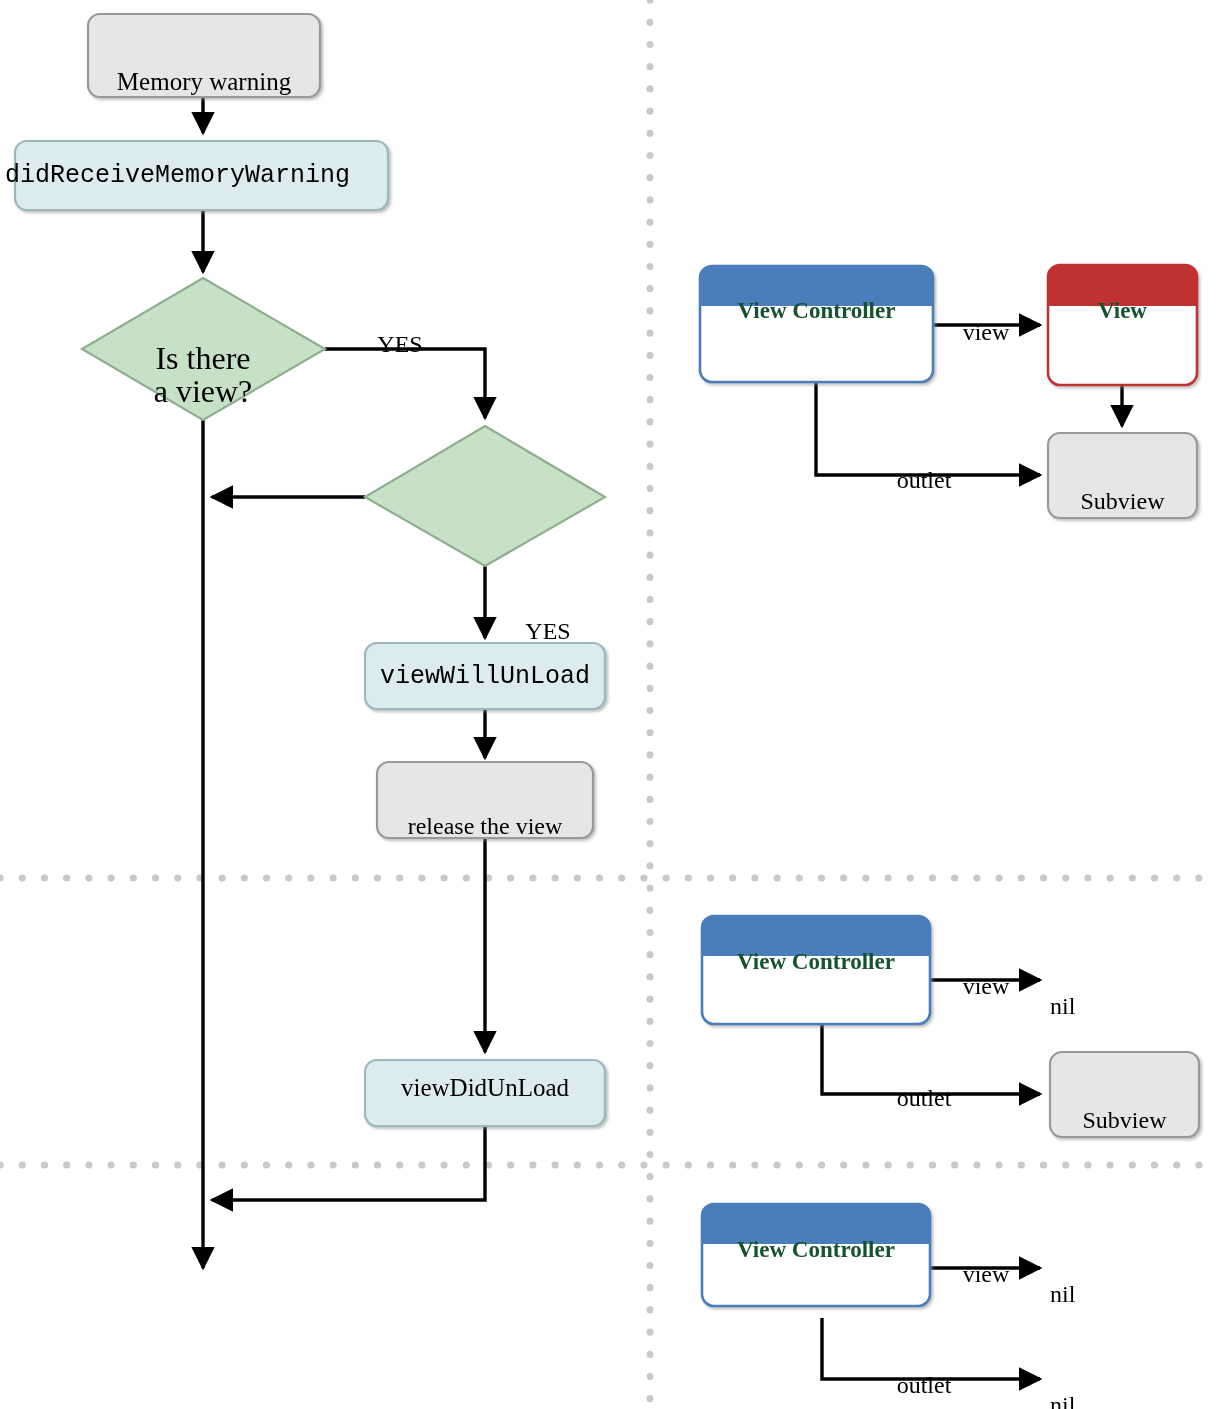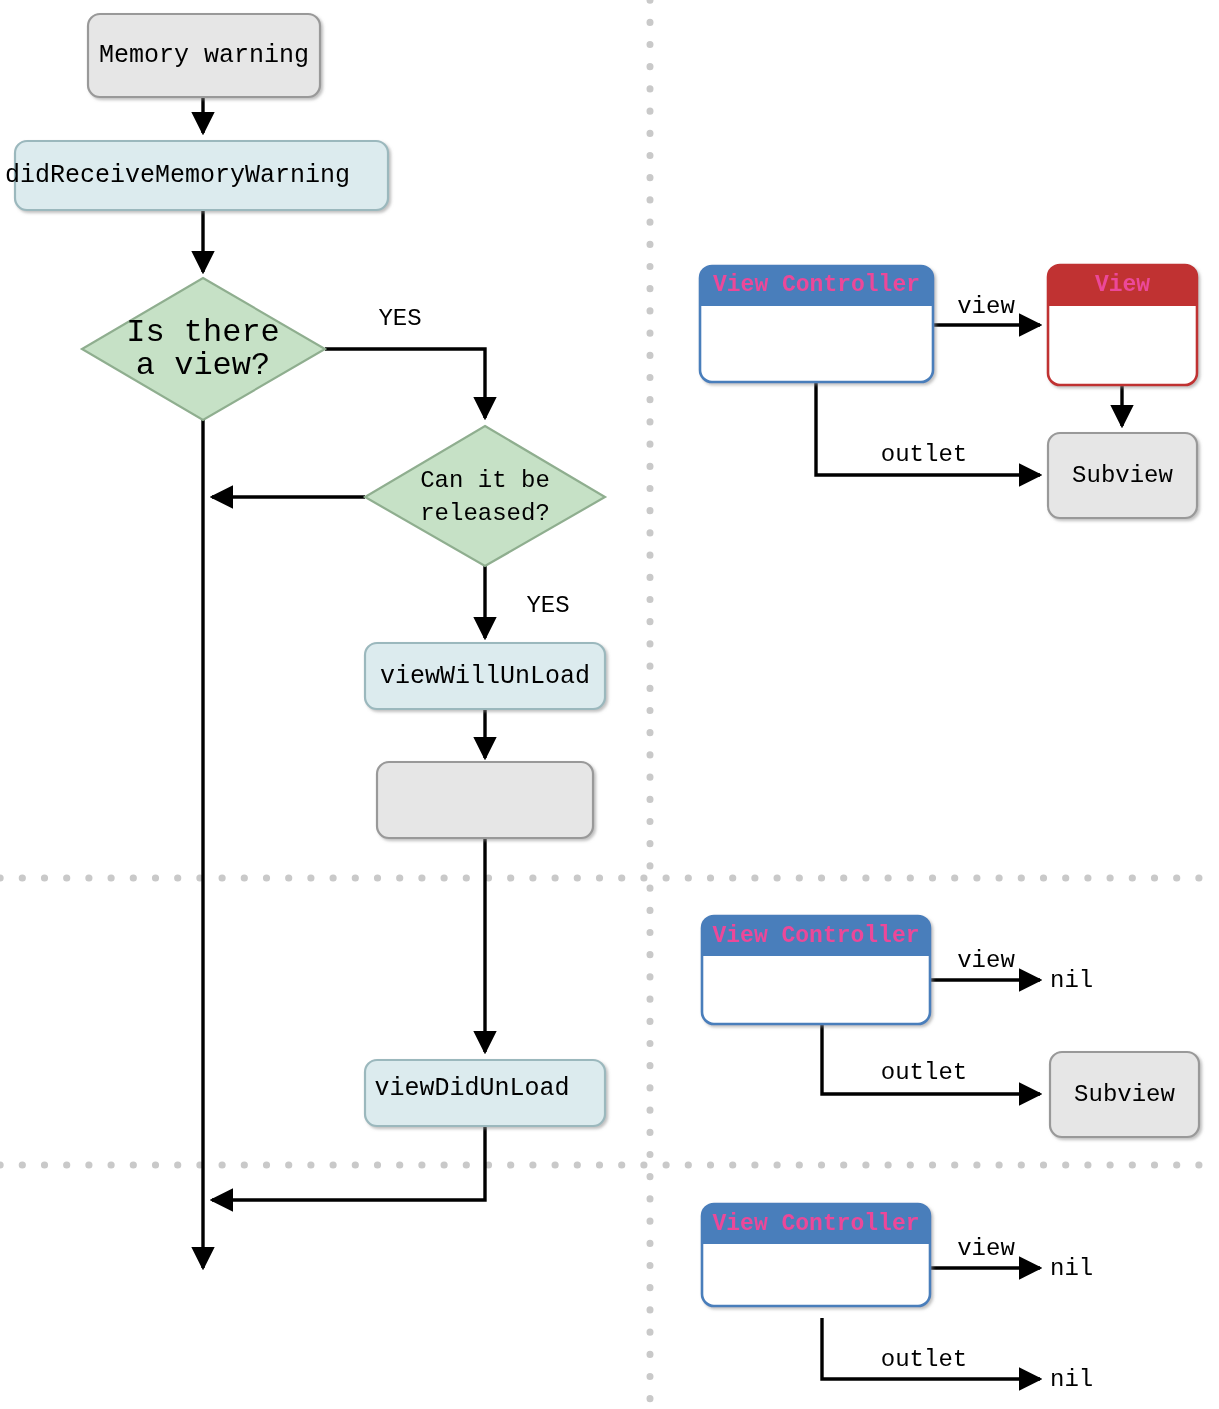--- a/index.html
+++ b/index.html
@@ -29,24 +29,25 @@
     justify-content: center;
     text-align: center;
     color: #000000;
     white-space: pre;
     pointer-events: none;
   }
   .mono {
     font-family: "Liberation Mono", "DejaVu Sans Mono", monospace;
   }
   .sans {
-    font-family: Liberation Mono, monospace;
+    font-family: Liberation Serif, serif;
+    margin-top: 26px;
   }
   .hdr {
-    color: #ec4899;
+    color: #14532d;
     font-weight: bold;
     text-align: right;
   }
 </style>
 </head>
 <body>
 
 <div id="canvas">
 
   <svg width="1219" height="1409">
@@ -145,27 +146,26 @@
     </g>
   </svg>
 
   <div class="txt sans" style="left:88px; top:14px; width:232px; height:83px; font-size:25px;">Memory warning</div>
 
   <div class="txt mono" style="left:15px; top:141px; width:325px; height:69px; font-size:25px; letter-spacing:0px;">didReceiveMemoryWarning</div>
 
   <div class="txt sans" style="left:110px; top:305px; width:186px; height:88px; font-size:32px; line-height:33px; flex-direction:column;"><span style="white-space:pre-line;">Is there
 a view?</span></div>
 
-  <div class="txt sans" style="left:392px; top:453px; width:186px; height:88px; font-size:24px; line-height:33px; flex-direction:column;"><span style="white-space:pre-line;">Can it be
-released?</span></div>
 
   <div class="txt mono" style="left:365px; top:643px; width:240px; height:66px; font-size:25px;border-radius:24px;">viewWillUnLoad</div>
 
+  <div class="txt sans" style="left:377px; top:762px; width:216px; height:76px; font-size:24px;">release the view</div>
 
-  <div class="txt mono" style="left:352px; top:1060px; width:240px; height:56px; font-size:25px;">viewDidUnLoad</div>
+  <div class="txt mono" style="left:365px; top:1060px; width:240px; height:56px; font-size:25px;font-family:Liberation Serif, serif;">viewDidUnLoad</div>
 
   <div class="txt sans" style="left:355px; top:303px; width:90px; height:30px; font-size:24px;">YES</div>
 
   <div class="txt sans" style="left:503px; top:590px; width:90px; height:30px; font-size:24px;">YES</div>
 
   <div class="txt sans hdr" style="left:700px; top:270px; width:233px; height:30px; font-size:23px;">View Controller</div>
   <div class="txt sans hdr" style="left:1048px; top:270px; width:149px; height:30px; font-size:23px;">View</div>
   <div class="txt sans" style="left:1048px; top:433px; width:149px; height:85px; font-size:24px;">Subview</div>
   <div class="txt sans" style="left:940px; top:292px; width:92px; height:28px; font-size:24px;">view</div>
   <div class="txt sans" style="left:876px; top:440px; width:96px; height:28px; font-size:24px;">outlet</div>

